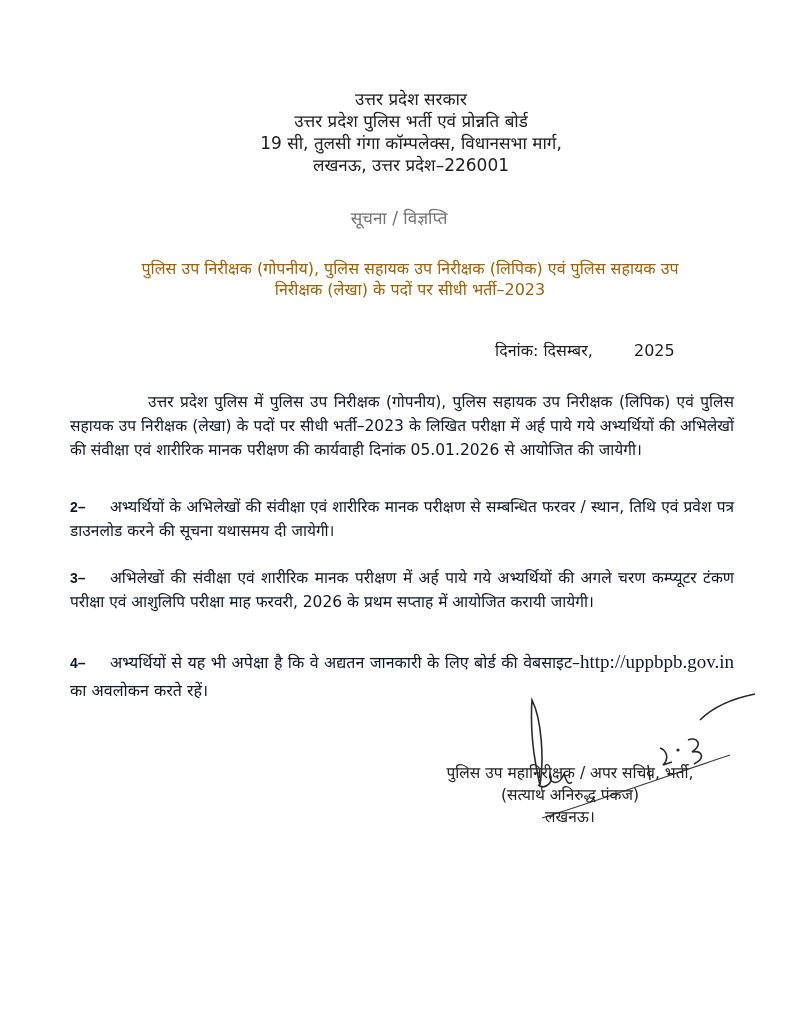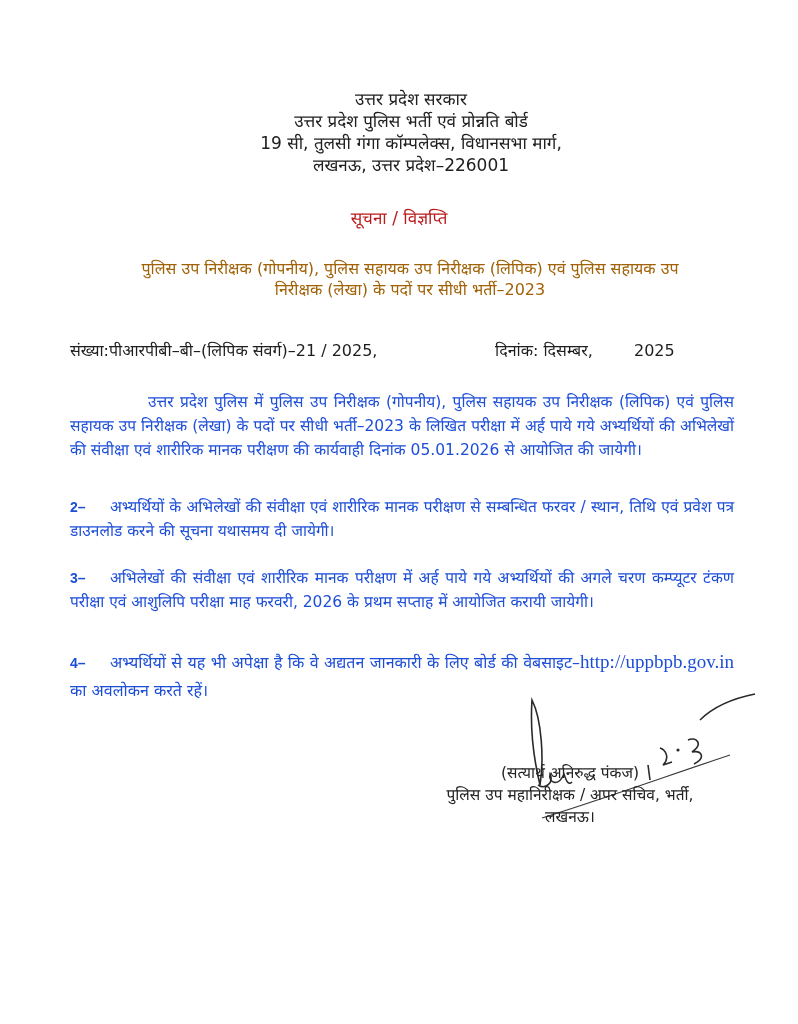--- a/index.html
+++ b/index.html
@@ -35,21 +35,21 @@
     }
     .letterhead div { white-space: nowrap; }
     .notice-label {
       position: absolute;
       top: 207px;
       left: 0;
       width: 798px;
       text-align: center;
       font-size: 17px;
       line-height: 22px;
-      color: #b91c1c;
+      color: #737373;
     }
     .subject {
       position: absolute;
       top: 258px;
       left: 60px;
       width: 700px;
       text-align: center;
       font-size: 16px;
       line-height: 21px;
       color: #a16207;
@@ -81,21 +81,21 @@
       margin-left: 36px;
       text-align: center;
     }
     .para {
       position: absolute;
       left: 70px;
       width: 664px;
       font-size: 15.5px;
       line-height: 24px;
       text-align: justify;
-      color: #1d4ed8;
+      color: #0f172a;
     }
     .para .num {
       display: inline-block;
       width: 40px;
       font-weight: bold;
       font-family: "Liberation Sans", sans-serif;
       font-size: 14px;
     }
     .p1 { top: 390px; text-indent: 78px; }
     .p2 { top: 495px; }
@@ -138,21 +138,20 @@
   </div>
 
   <div class="notice-label">सूचना / विज्ञप्ति</div>
 
   <div class="subject">
     <div>पुलिस उप निरीक्षक (गोपनीय), पुलिस सहायक उप निरीक्षक (लिपिक) एवं पुलिस सहायक उप</div>
     <div>निरीक्षक (लेखा) के पदों पर सीधी भर्ती–2023</div>
   </div>
 
   <div class="ref-row">
-    <span class="ref-number">संख्या:पीआरपीबी–बी–(लिपिक संवर्ग)–21 / 2025,</span>
     <span class="ref-date">
       <span>दिनांक: दिसम्बर,</span>
       <span class="year">2025</span>
     </span>
   </div>
 
   <div class="para p1">उत्तर प्रदेश पुलिस में पुलिस उप निरीक्षक (गोपनीय), पुलिस सहायक उप निरीक्षक (लिपिक) एवं पुलिस सहायक उप निरीक्षक (लेखा) के पदों पर सीधी भर्ती–2023 के लिखित परीक्षा में अर्ह पाये गये अभ्यर्थियों की अभिलेखों की संवीक्षा एवं शारीरिक मानक परीक्षण की कार्यवाही दिनांक 05.01.2026 से आयोजित की जायेगी।</div>
 
   <div class="para p2">
     <span class="num">2–</span><span>अभ्यर्थियों के अभिलेखों की संवीक्षा एवं शारीरिक मानक परीक्षण से सम्बन्धित फरवर / स्थान, तिथि एवं प्रवेश पत्र डाउनलोड करने की सूचना यथासमय दी जायेगी।</span>
@@ -171,18 +170,18 @@
     <path d="M18 95 C 26 100, 34 92, 30 84 C 28 92, 38 98, 44 84 C 46 90, 48 96, 52 92" fill="none" stroke="#2a2a2a" stroke-width="1.5"></path>
     <path d="M22 128 C 80 110, 150 85, 210 65" fill="none" stroke="#3a3a3a" stroke-width="1.2"></path>
     <path d="M128 75 L130 90" fill="none" stroke="#2a2a2a" stroke-width="1.6"></path>
     <path d="M140 58 C 146 60, 150 68, 143 75 L152 72" fill="none" stroke="#2a2a2a" stroke-width="1.6"></path>
     <circle cx="158" cy="60" r="1.6" fill="#2a2a2a"></circle>
     <path d="M168 50 C 176 46, 184 54, 172 62 C 182 60, 186 68, 174 74" fill="none" stroke="#2a2a2a" stroke-width="1.6"></path>
     <path d="M180 30 C 195 15, 215 8, 235 4" fill="none" stroke="#2a2a2a" stroke-width="1.6"></path>
   </svg>
 
   <div class="signature-block">
+    <div>पुलिस उप महानिरीक्षक / अपर सचिव, भर्ती,</div>
     <div>(सत्यार्थ अनिरुद्ध पंकज)</div>
-    <div>पुलिस उप महानिरीक्षक / अपर सचिव, भर्ती,</div>
     <div>लखनऊ।</div>
   </div>
 
 </div>
 
 </body></html>

